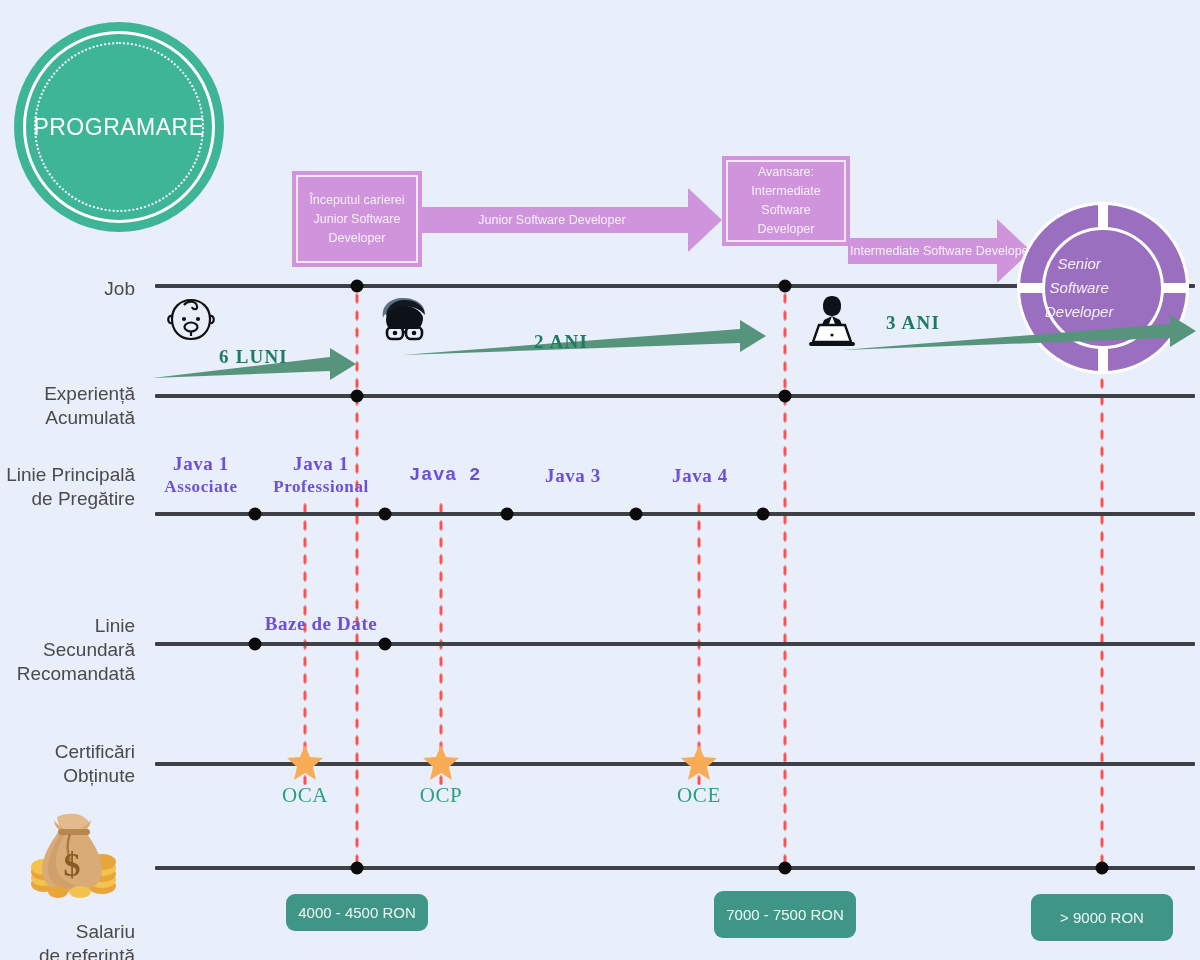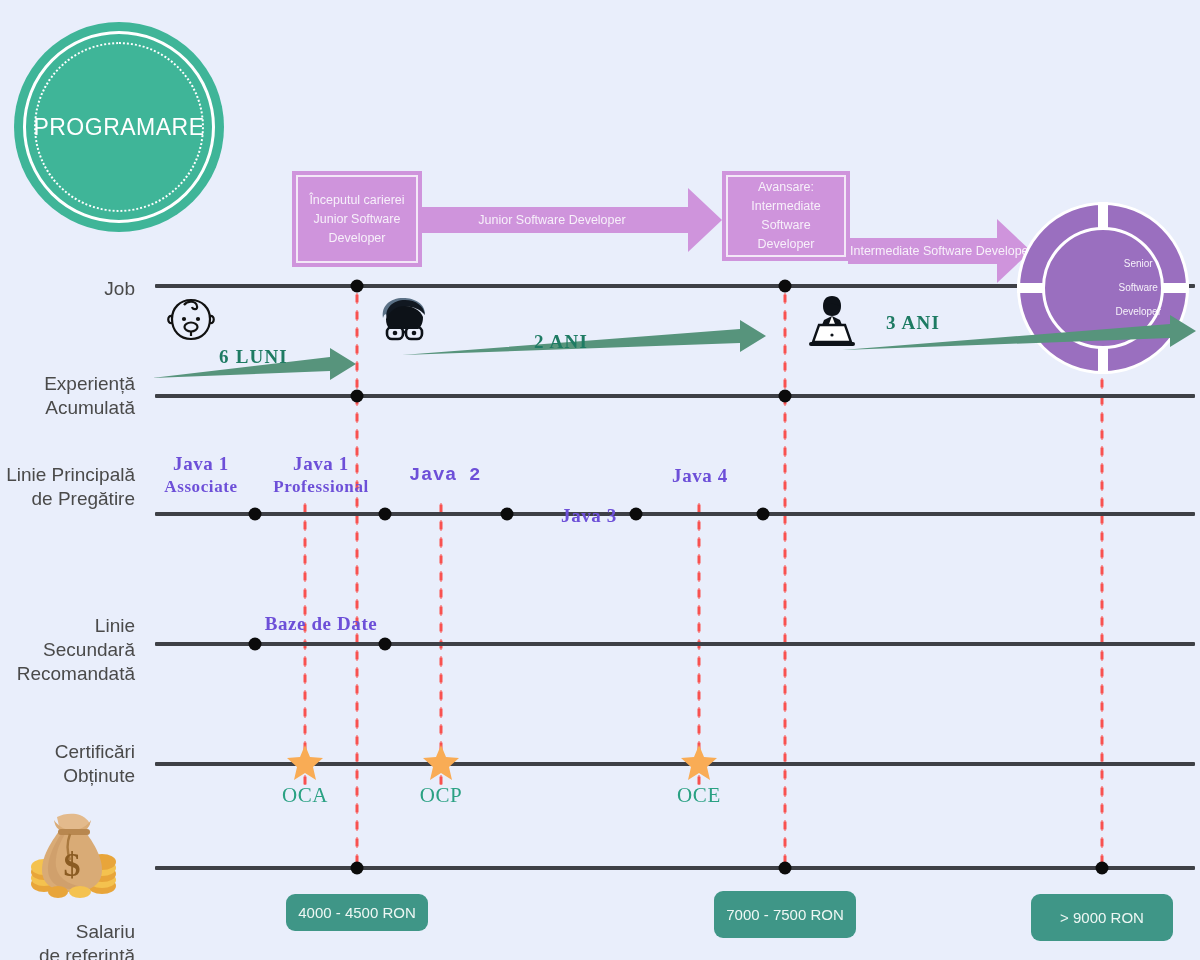--- a/index.html
+++ b/index.html
@@ -99,22 +99,22 @@
     position:absolute;left:1017px;top:202px;width:172px;height:172px;
   }
   .senior .outer{
     position:absolute;inset:0;border-radius:50%;background:#9a6fbf;
     border:3px solid #ffffff;box-sizing:border-box;
   }
   .senior .inner{
     position:absolute;left:25px;top:25px;right:25px;bottom:25px;
     border-radius:50%;background:#9a6fbf;
     border:3px solid #ffffff;box-sizing:border-box;
-    display:flex;align-items:center;justify-content:flex-end;
-    text-align:center;color:#f6f1fa;font-size:10px;line-height:24px;
+    display:flex;align-items:center;justify-content:flex-start;
+    text-align:center;color:#f6f1fa;font-size:15px;line-height:24px;font-style:italic;
   }
   .senior .gap{position:absolute;background:#ffffff;}
 
   
   .garrow{position:absolute;}
   .glabel{
     position:absolute;color:#1e7b63;
     font-family:"Liberation Serif", serif;
     font-size:19px;font-weight:700;letter-spacing:1.2px;
     white-space:nowrap;
@@ -161,21 +161,21 @@
   <div class="badge">
     <div class="ring-white"></div>
     <div class="ring-dot"></div>
     <div class="btxt">
       <div>PROGRAMARE</div>
     </div>
   </div>
 
   <div class="rowlabel" style="left:0;top:277px;width:135px;">Job</div>
 
-  <div class="rowlabel" style="left:0;top:372px;width:135px;">
+  <div class="rowlabel" style="left:0;top:382px;width:135px;">
     <div>Experiență</div>
     <div>Acumulată</div>
   </div>
 
   <div class="rowlabel" style="left:0;top:463px;width:135px;">
     <div>Linie Principală</div>
     <div>de Pregătire</div>
   </div>
 
   <div class="rowlabel" style="left:0;top:614px;width:135px;">
@@ -236,21 +236,21 @@
   <div class="pbox" style="left:292px;top:171px;width:130px;height:96px;">
     <div class="inner">
       <div>
         <div>Începutul carierei</div>
         <div>Junior Software</div>
         <div>Developer</div>
       </div>
     </div>
   </div>
 
-  <div class="pbox" style="left:722px;top:171px;width:128px;height:90px;">
+  <div class="pbox" style="left:722px;top:156px;width:128px;height:90px;">
     <div class="inner">
       <div>
         <div>Avansare:</div>
         <div>Intermediate</div>
         <div>Software</div>
         <div>Developer</div>
       </div>
     </div>
   </div>
 
@@ -347,21 +347,21 @@
     <div class="lg">Java 1</div>
     <div>Associate</div>
   </div>
   <div class="jlabel" style="left:321px;top:452px;">
     <div class="lg">Java 1</div>
     <div>Professional</div>
   </div>
   <div class="jlabel" style="left:445px;top:464px;font-family:Liberation Mono, monospace;">
     <div class="lg">Java 2</div>
   </div>
-  <div class="jlabel" style="left:589px;top:464px;margin-top:40px;">
+  <div class="jlabel" style="left:573px;top:464px;">
     <div class="lg">Java 3</div>
   </div>
   <div class="jlabel" style="left:700px;top:464px;">
     <div class="lg">Java 4</div>
   </div>
 
   <div class="tline" style="left:155px;top:642px;width:1040px;"></div>
   <div class="dot" style="left:255px;top:644px;"></div>
   <div class="dot" style="left:385px;top:644px;"></div>
   <div class="jlabel" style="left:321px;top:612px;text-align:right;">

